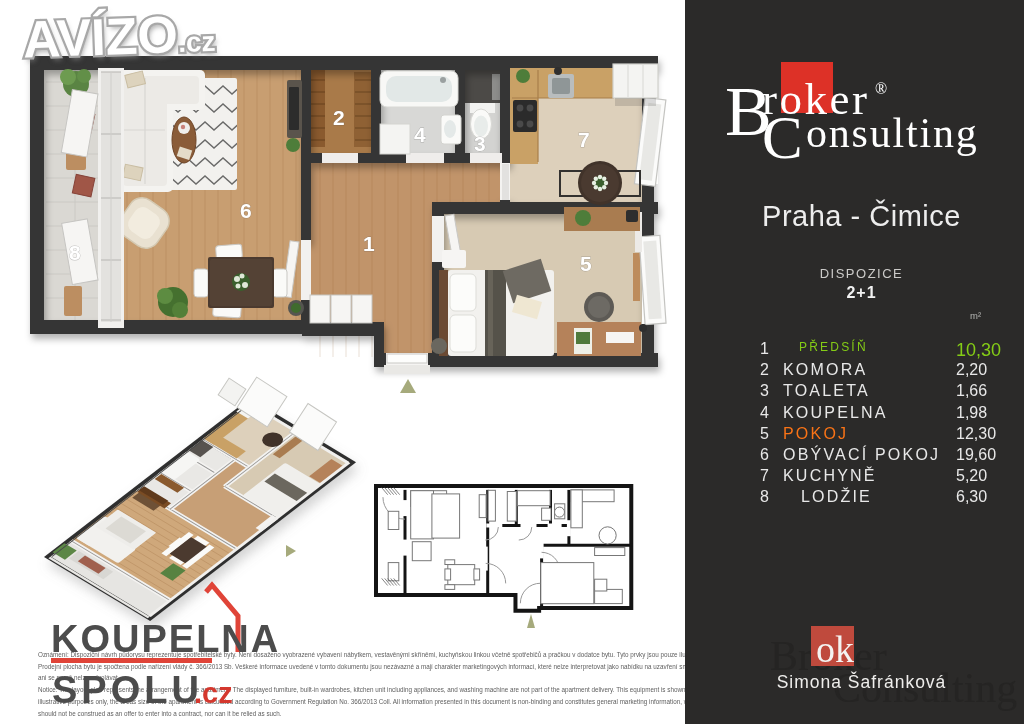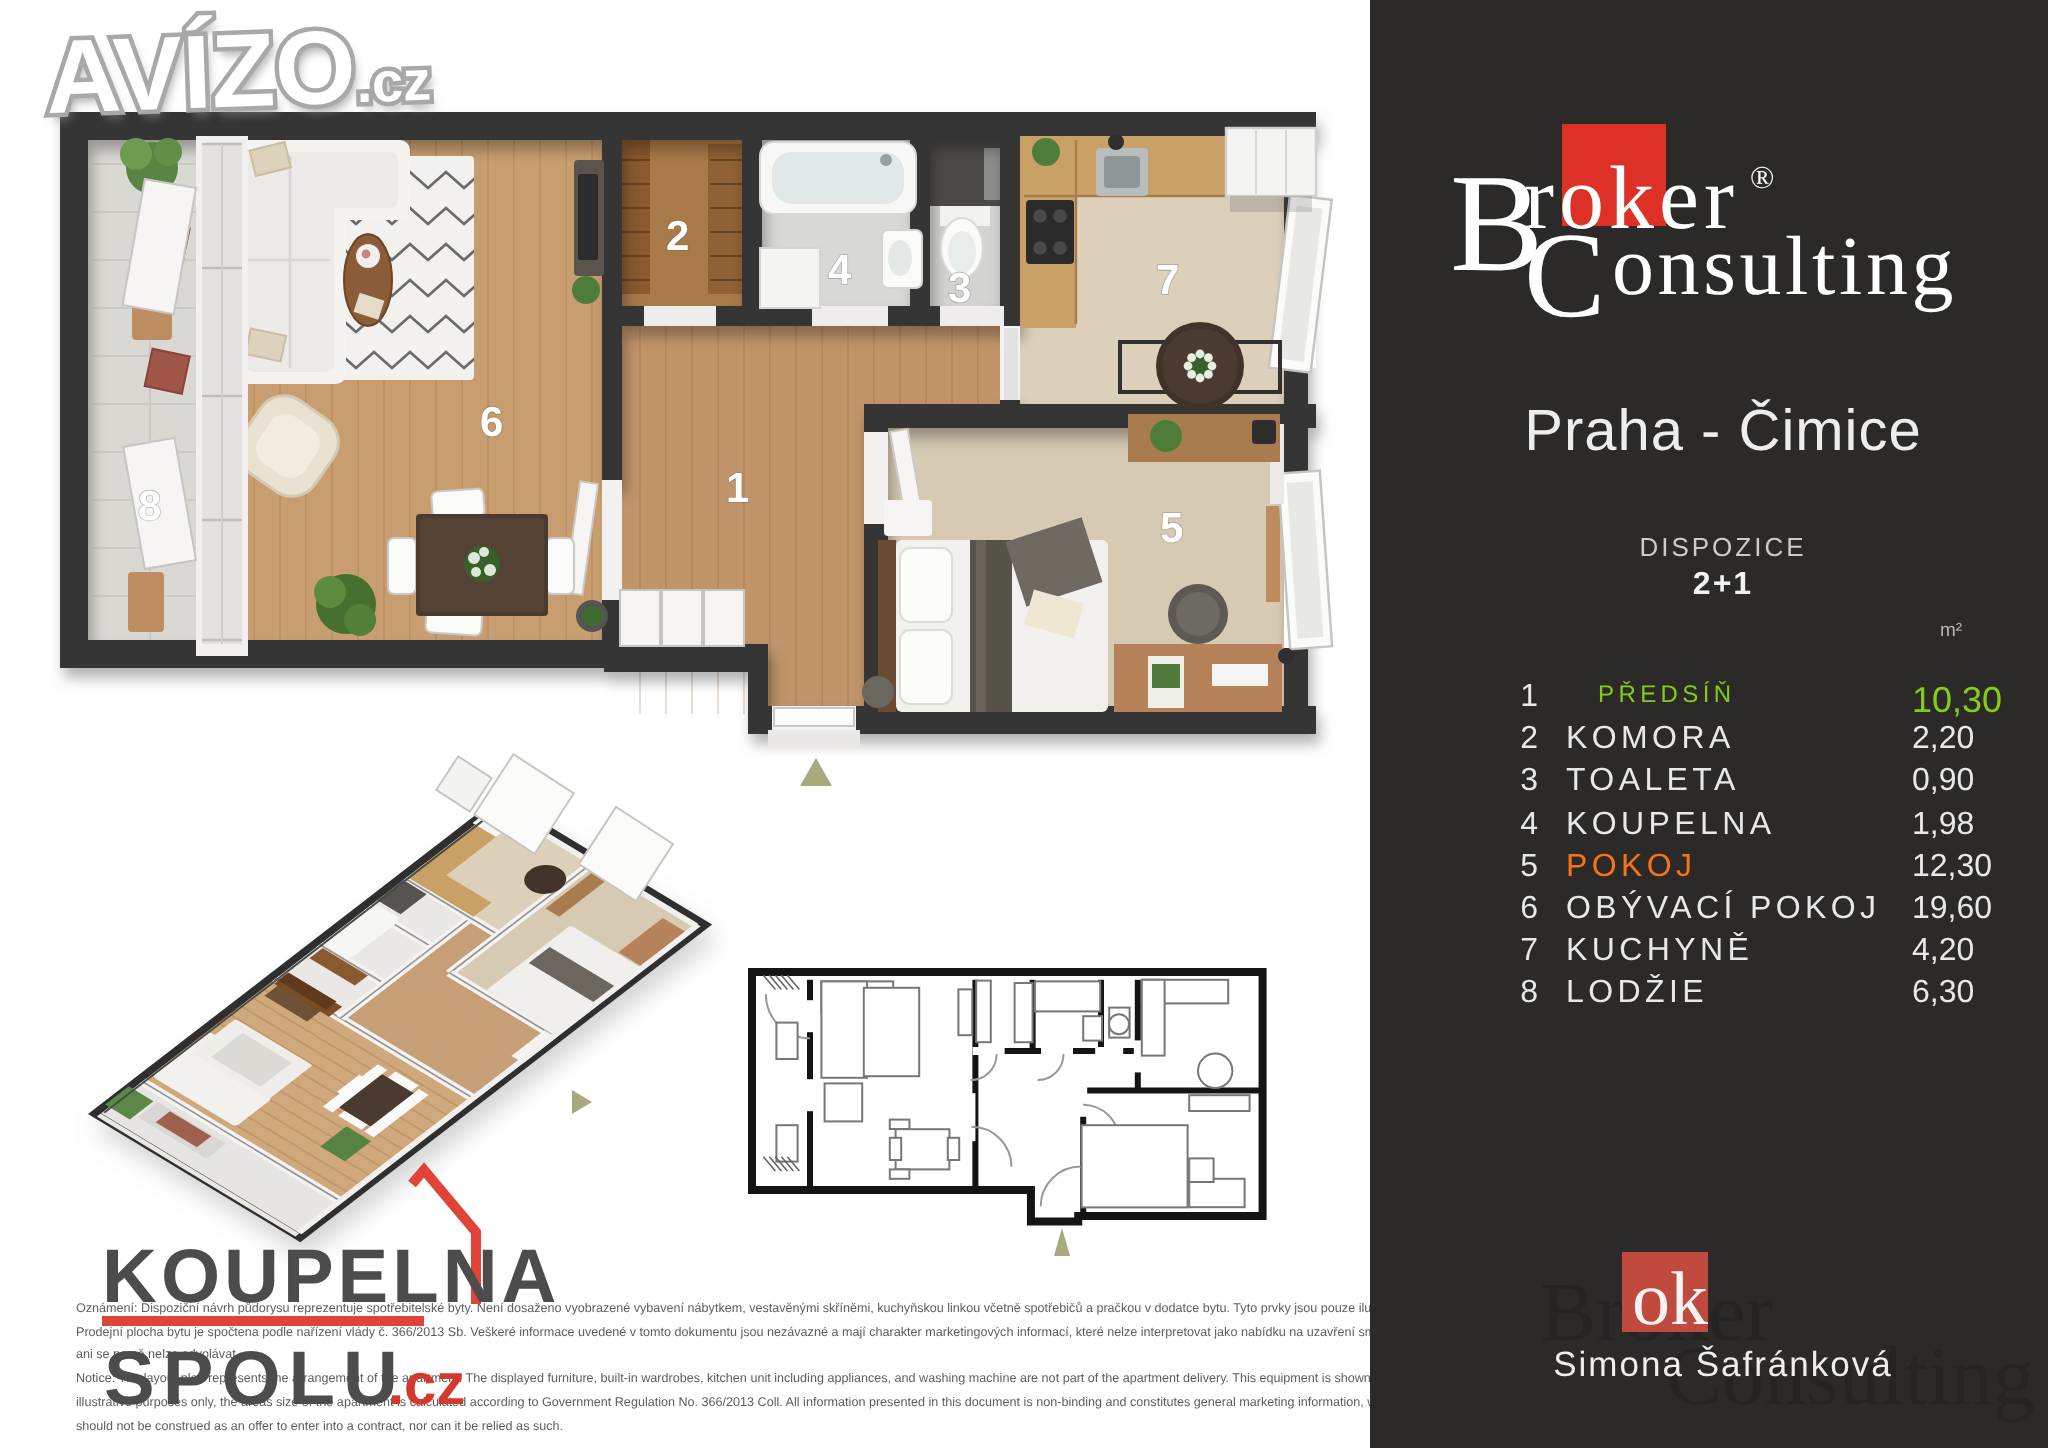--- a/index.html
+++ b/index.html
@@ -455,31 +455,31 @@
   <div style="left:285px;top:310px;font-size:9.5px;color:#b5b5b3">m²</div>
   <div style="left:0;top:0;width:339px">
     <div style="top:340px;left:60px;width:24px;text-align:right;font-size:16px;color:#e8e8e8">1</div>
     <div style="top:340px;left:114px;font-size:12px;color:#84cc16;letter-spacing:2.2px">PŘEDSÍŇ</div>
     <div style="top:340px;left:271px;font-size:18px;color:#84cc16">10,30</div>
     <div style="top:361.2px;left:60px;width:24px;text-align:right;font-size:16px;color:#e8e8e8">2</div>
     <div style="top:361.2px;left:98px;font-size:16px;color:#e8e8e8;letter-spacing:2.2px">KOMORA</div>
     <div style="top:361.2px;left:271px;font-size:16px;color:#e8e8e8">2,20</div>
     <div style="top:382.4px;left:60px;width:24px;text-align:right;font-size:16px;color:#e8e8e8">3</div>
     <div style="top:382.4px;left:98px;font-size:16px;color:#e8e8e8;letter-spacing:2.2px">TOALETA</div>
-    <div style="top:382.4px;left:271px;font-size:16px;color:#e8e8e8">0,90</div>
+    <div style="top:382.4px;left:271px;font-size:16px;color:#e8e8e8">1,66</div>
     <div style="top:403.59999999999997px;left:60px;width:24px;text-align:right;font-size:16px;color:#e8e8e8">4</div>
     <div style="top:403.59999999999997px;left:98px;font-size:16px;color:#e8e8e8;letter-spacing:2.2px">KOUPELNA</div>
     <div style="top:403.59999999999997px;left:271px;font-size:16px;color:#e8e8e8">1,98</div>
     <div style="top:424.79999999999995px;left:60px;width:24px;text-align:right;font-size:16px;color:#e8e8e8">5</div>
     <div style="top:424.79999999999995px;left:98px;font-size:16px;color:#f97316;letter-spacing:2.2px">POKOJ</div>
     <div style="top:424.79999999999995px;left:271px;font-size:16px;color:#e8e8e8">12,30</div>
     <div style="top:445.99999999999994px;left:60px;width:24px;text-align:right;font-size:16px;color:#e8e8e8">6</div>
     <div style="top:445.99999999999994px;left:98px;font-size:16px;color:#e8e8e8;letter-spacing:2.2px">OBÝVACÍ POKOJ</div>
     <div style="top:445.99999999999994px;left:271px;font-size:16px;color:#e8e8e8">19,60</div>
     <div style="top:467.19999999999993px;left:60px;width:24px;text-align:right;font-size:16px;color:#e8e8e8">7</div>
     <div style="top:467.19999999999993px;left:98px;font-size:16px;color:#e8e8e8;letter-spacing:2.2px">KUCHYNĚ</div>
-    <div style="top:467.19999999999993px;left:271px;font-size:16px;color:#e8e8e8">4,20</div>
+    <div style="top:467.19999999999993px;left:271px;font-size:16px;color:#e8e8e8">5,20</div>
     <div style="top:488.3999999999999px;left:60px;width:24px;text-align:right;font-size:16px;color:#e8e8e8">8</div>
-    <div style="top:488.3999999999999px;left:98px;font-size:16px;color:#e8e8e8;letter-spacing:2.2px">LODŽIE</div>
+    <div style="top:488.3999999999999px;left:116px;font-size:16px;color:#e8e8e8;letter-spacing:2.2px">LODŽIE</div>
     <div style="top:488.3999999999999px;left:271px;font-size:16px;color:#e8e8e8">6,30</div>
   </div>
   <div class="ctr" style="top:672px;font-size:17.5px;color:#efeeec;letter-spacing:1px">Simona Šafránková</div>
 </div>
 </div>
 </body></html>

